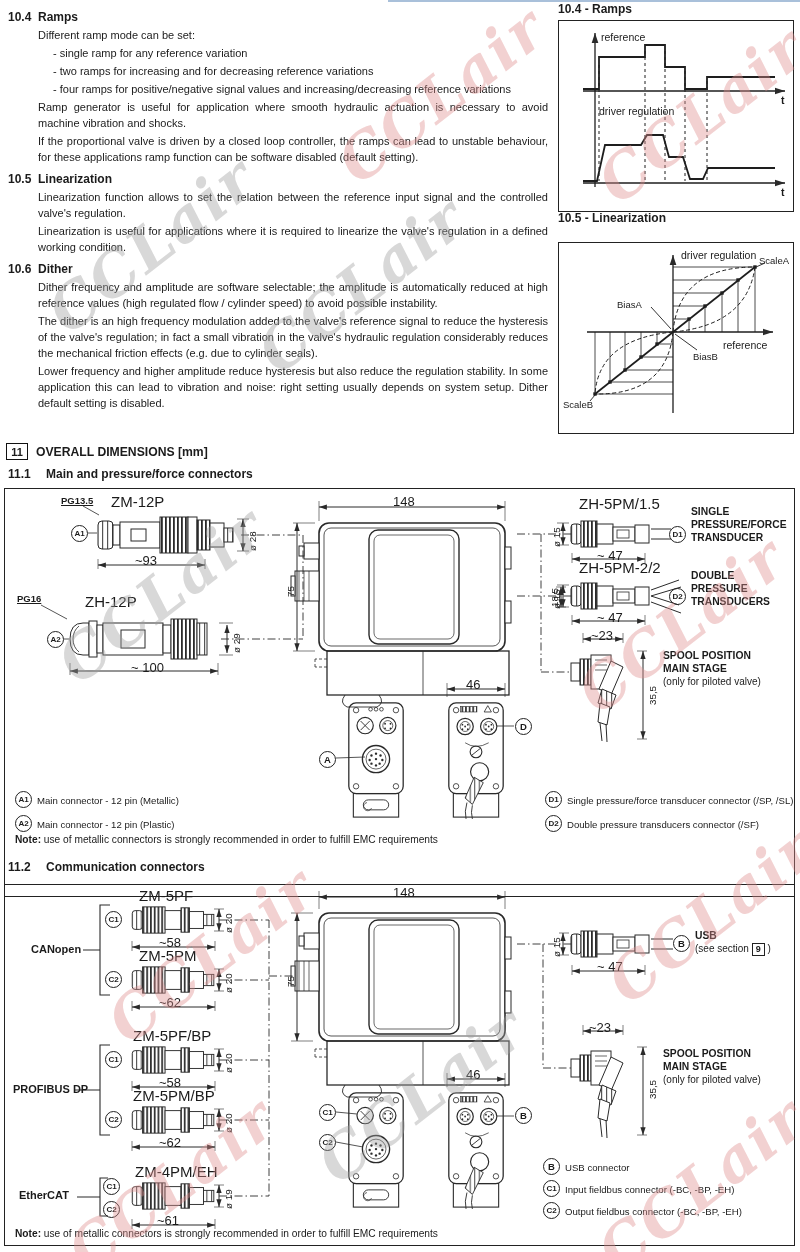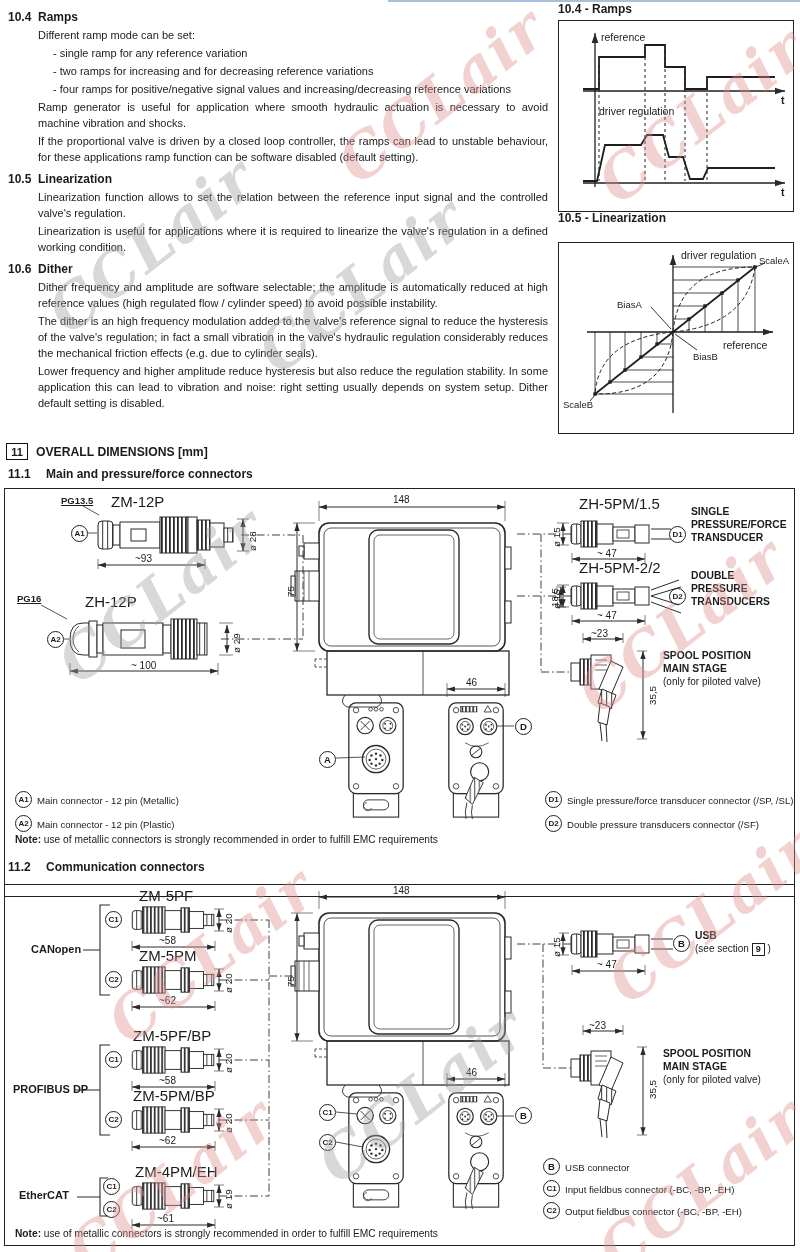--- a/index.html
+++ b/index.html
@@ -17,21 +17,21 @@
   .textcol p{font-size:11px;line-height:16px;text-align:justify;margin:2px 0 2px 30px}
   .textcol p.bul{margin-left:45px;text-align:left}
   .figcap{position:absolute;font-size:12px;font-weight:bold;z-index:2;white-space:nowrap}
   .figbox{position:absolute;border:1.5px solid #222;z-index:1}
   .figbox svg{position:absolute;left:0;top:0}
   .flbl{position:absolute;font-size:10.5px;white-space:nowrap;z-index:2}
   .flbl.sm{font-size:9.5px}.flbl.b{font-weight:bold}
   .numbox{position:absolute;left:6px;top:443px;width:22px;height:17px;border:1.4px solid #111;
       font-weight:bold;font-size:11px;display:flex;align-items:center;justify-content:center;z-index:1}
   .h11{position:absolute;font-weight:bold;font-size:12.2px;z-index:1;white-space:nowrap}
-  .dlbl{position:absolute;font-size:10px;white-space:nowrap;z-index:2}
+  .dlbl{position:absolute;font-size:13px;white-space:nowrap;z-index:2}
   .vlbl{position:absolute;font-size:9.8px;white-space:nowrap;z-index:2;
         transform:rotate(-90deg);transform-origin:0 0}
   .cname{position:absolute;font-size:15px;font-weight:normal;white-space:nowrap;z-index:2}
   .pg{position:absolute;font-size:9.5px;font-weight:bold;text-decoration:underline;z-index:2}
   .tag{position:absolute;width:17px;height:17px;border:1.3px solid #222;border-radius:50%;
        font-size:8px;font-weight:bold;display:flex;align-items:center;justify-content:center;z-index:2;background:transparent}
   .tag.one{font-size:9.5px}
   .grp{position:absolute;font-weight:bold;font-size:11px;z-index:2;white-space:nowrap}
   .blk{position:absolute;font-size:10.3px;font-weight:bold;line-height:13px;white-space:nowrap;z-index:2}
   .blk .nrm{font-weight:normal;font-size:10px}

